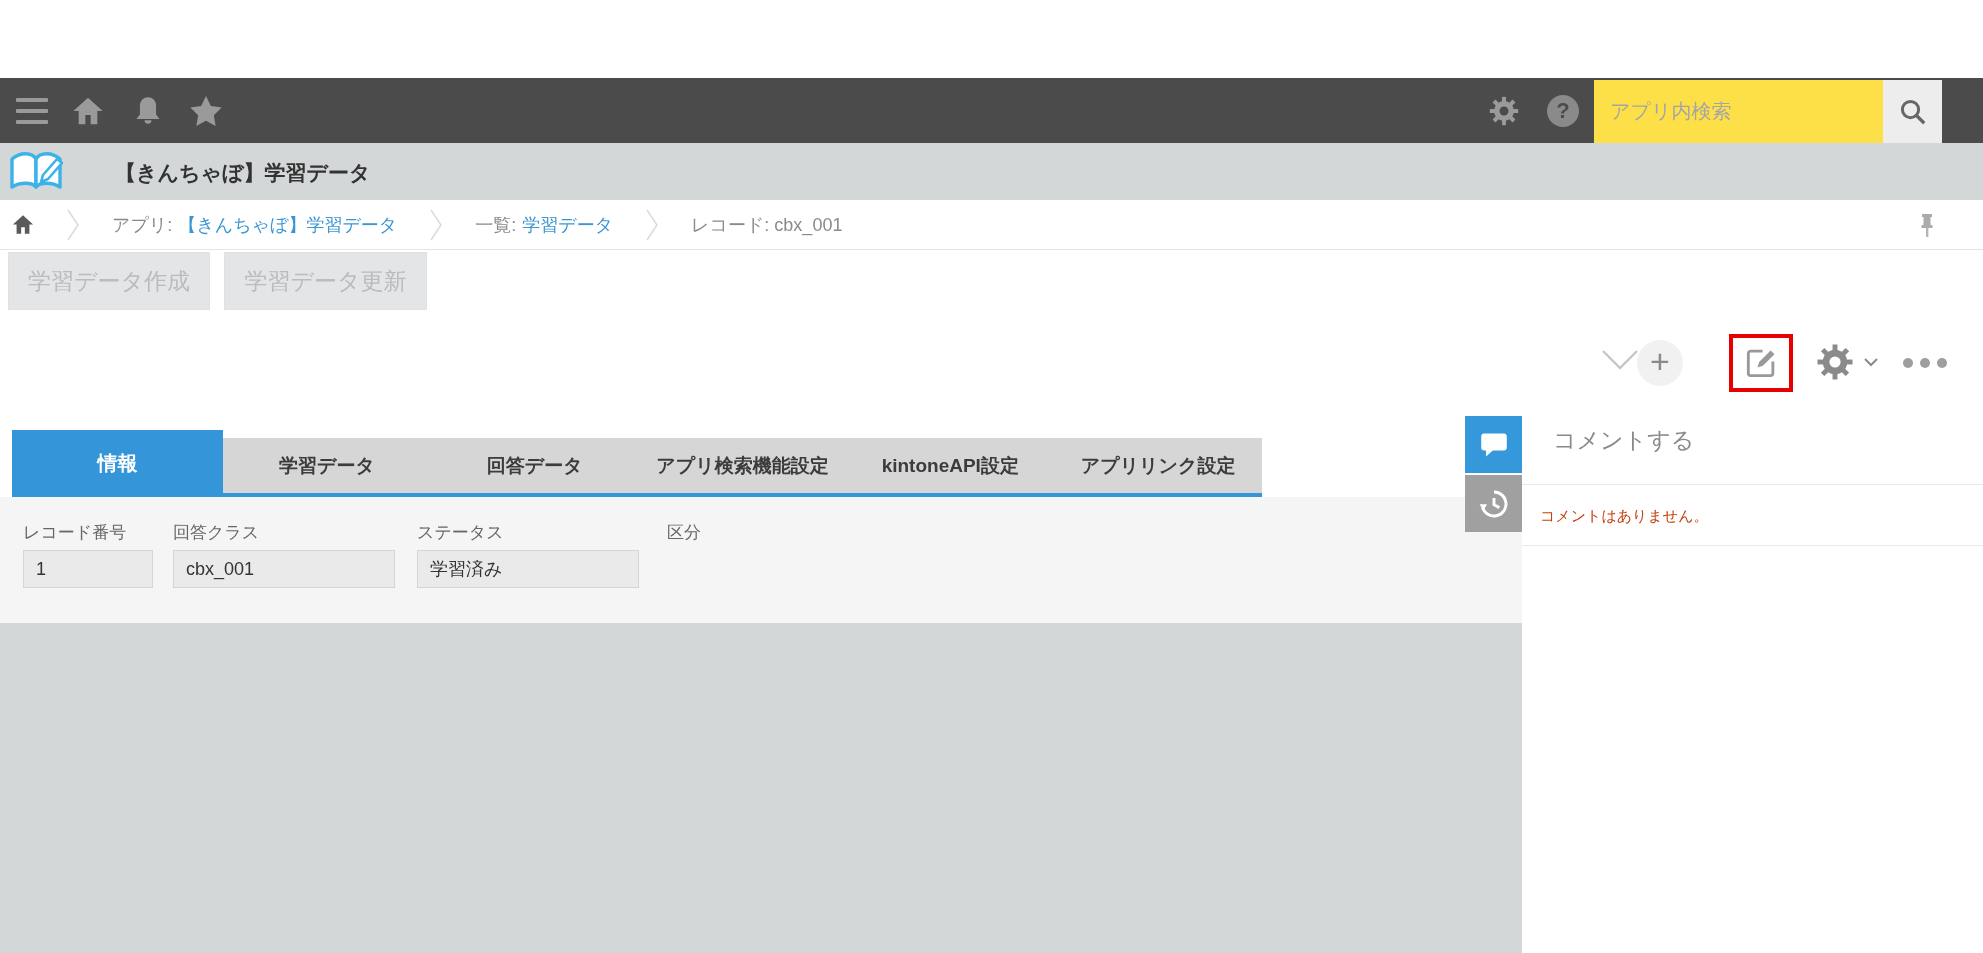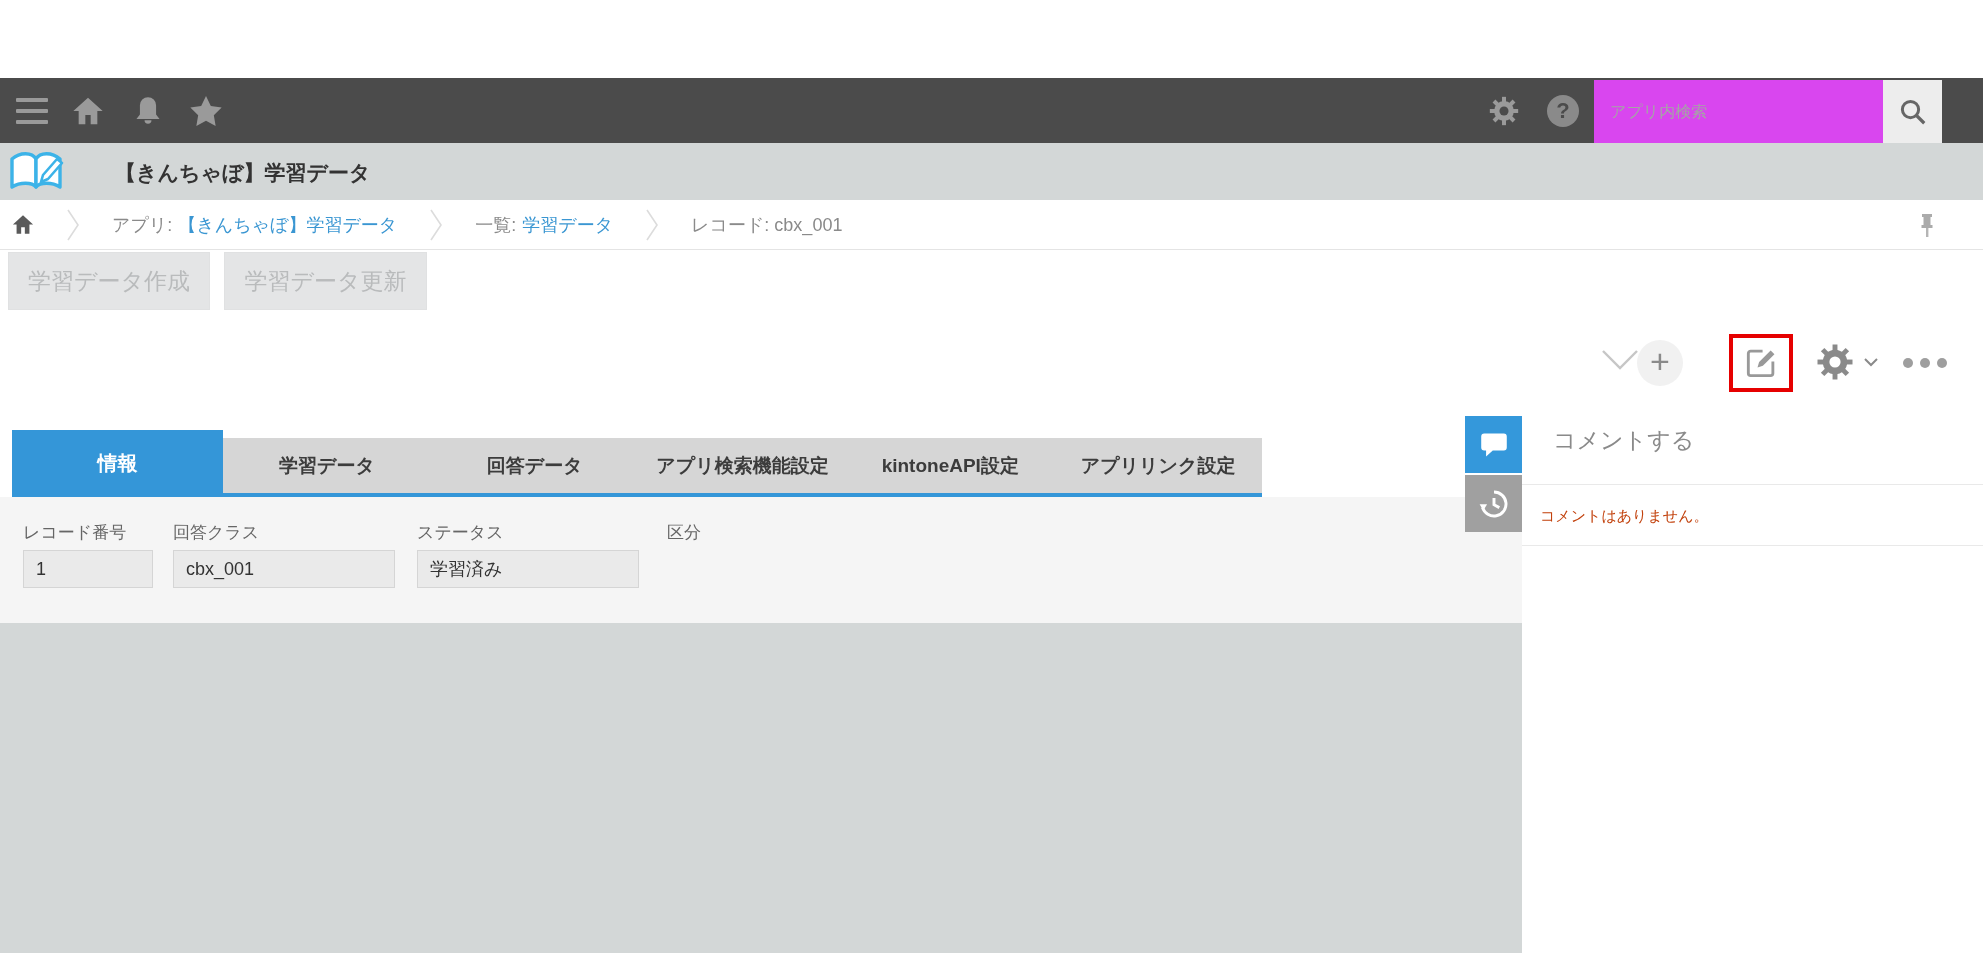--- a/index.html
+++ b/index.html
@@ -20,21 +20,21 @@
   }
   .user-chevron { position:absolute; right:28px; top:32px; }
 
   
   .toolbar { position:absolute; left:0; top:78px; width:1983px; height:65px; background:#4b4b4b; }
   .tb-icon { position:absolute; top:0; height:65px; display:flex; align-items:center; justify-content:center; cursor:pointer; }
   .hamburger { left:10px; width:44px; flex-direction:column; gap:7px; }
   .hamburger span { display:block; width:32px; height:4px; background:#9a9a9a; border-radius:1px; }
   .help-circle { width:32px; height:32px; border-radius:50%; background:#8a8a8a; color:#4b4b4b; font-size:22px; font-weight:bold; display:flex; align-items:center; justify-content:center; }
   .search-box { position:absolute; left:1594px; top:80px; width:289px; height:63px; }
-  .search-input { width:100%; height:100%; border:none; outline:none; background:#d946ef; font-size:16px; padding:0 16px; color:#333; font-family:inherit; }
+  .search-input { width:100%; height:100%; border:none; outline:none; background:#fde047; font-size:20px; padding:0 16px; color:#333; font-family:inherit; }
   .search-input::placeholder { color:#a5a5a5; }
   .search-btn { position:absolute; left:1883px; top:80px; width:59px; height:63px; background:#ededed; border:none; display:flex; align-items:center; justify-content:center; cursor:pointer; }
 
   
   .app-header { position:absolute; left:0; top:143px; width:1983px; height:57px; background:#d3d7d7; display:flex; align-items:center; }
   .app-icon { position:absolute; left:8px; top:6px; }
   .app-title { position:absolute; left:115px; top:16px; font-size:21px; font-weight:bold; color:#333; }
 
   
   .breadcrumb { position:absolute; left:0; top:200px; width:1983px; height:50px; background:#fff; border-bottom:1px solid #e4e4e4; display:flex; align-items:center; font-size:18px; }

